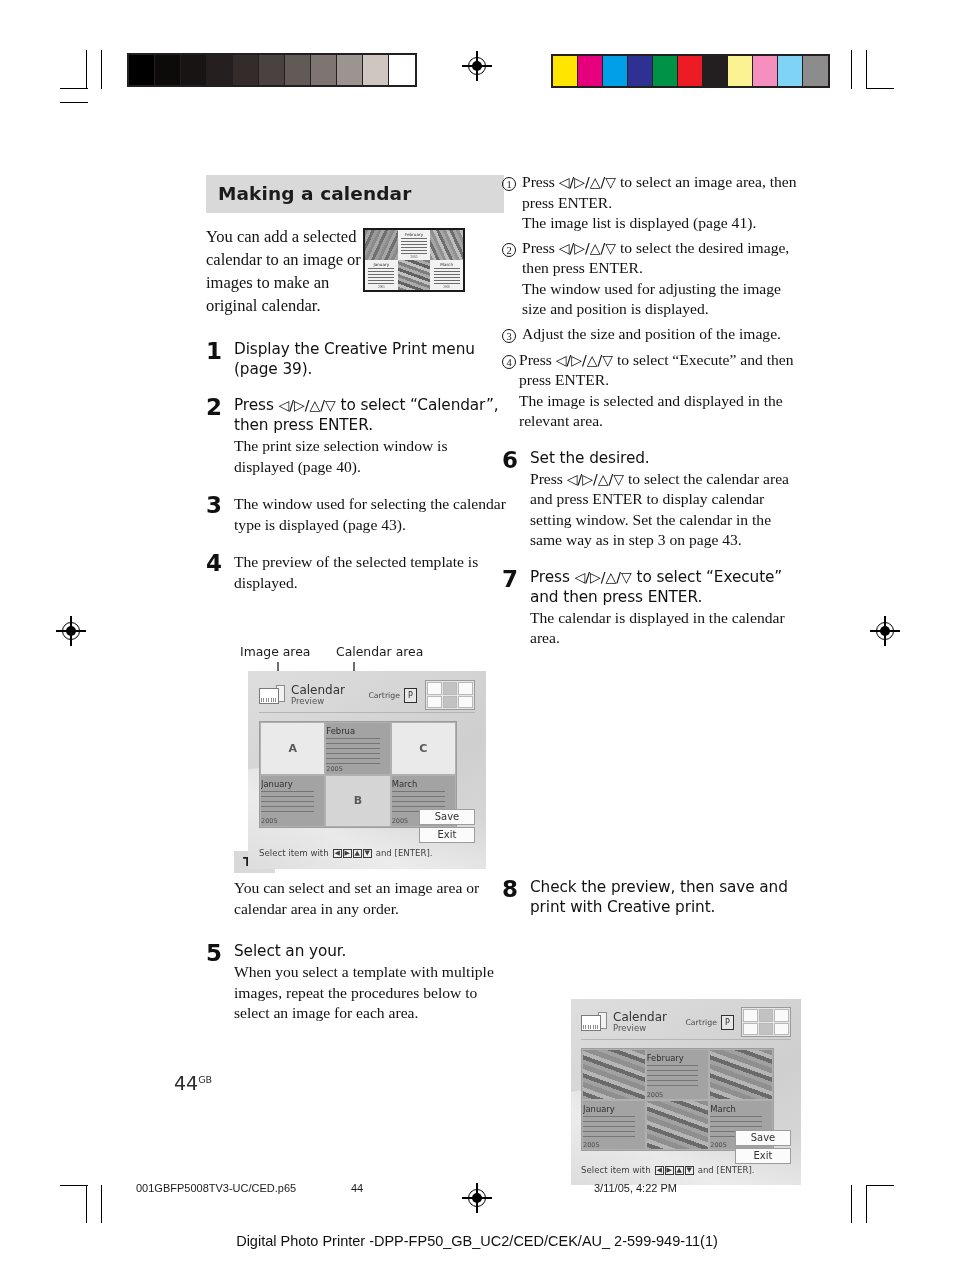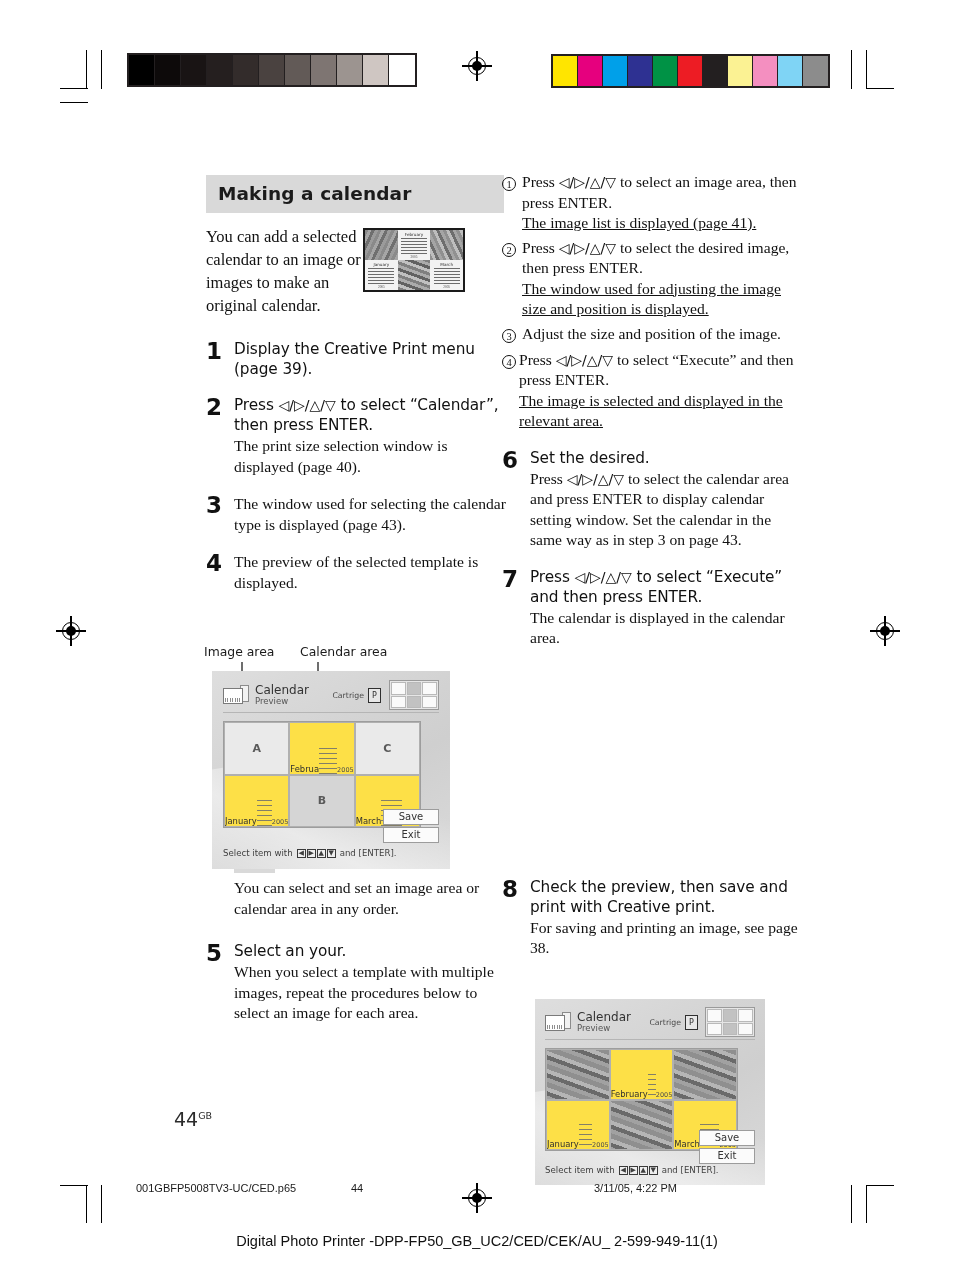--- a/index.html
+++ b/index.html
@@ -1,21 +1,21 @@
 <!DOCTYPE html>
 <html><head>
 <meta charset="utf-8">
 <style>
   html,body{margin:0;padding:0;background:#fff;}
   body{
     width:954px;height:1270px;position:relative;overflow:hidden;
     font-family:"Liberation Serif",serif;color:#111;
     -webkit-font-smoothing:antialiased;
   }
-  .abs{position:absolute;}
+  .abs{position:absolute;margin-left:36px;}
 
   
   .crop-line{position:absolute;background:#000;}
   .reg-mark{position:absolute;width:26px;height:26px;}
   .reg-mark .ring{position:absolute;left:4px;top:4px;width:18px;height:18px;border:1.4px solid #000;border-radius:50%;box-sizing:border-box;}
   .reg-mark .dot{position:absolute;left:8px;top:8px;width:10px;height:10px;background:#000;border-radius:50%;}
   .reg-mark .vl{position:absolute;left:12.2px;top:-2px;width:1.4px;height:30px;background:#000;}
   .reg-mark .hl{position:absolute;top:12.2px;left:-2px;height:1.4px;width:30px;background:#000;}
 
   .swatchbar{position:absolute;display:flex;border:2px solid #231f20;background:#231f20;box-sizing:border-box;}
@@ -72,21 +72,21 @@
   .sub{display:flex;margin-top:4px;}
   .sub .cnum{
     flex:0 0 20px;width:20px;font-size:13px;line-height:21px;padding-top:1px;
   }
   .cnum .circ{
     display:inline-block;width:14px;height:14px;border:1.1px solid #111;border-radius:50%;
     font-size:10.5px;line-height:13.5px;text-align:center;font-family:"Liberation Serif",serif;
     box-sizing:border-box;
   }
   .sub .sbody{flex:1;font-size:15.6px;line-height:20.5px;}
-  .sub .sbody .d{display:block;text-decoration:underline;}
+  .sub .sbody .d{display:block;}
 
   .arrows{font-family:"DejaVu Sans",sans-serif;font-size:14px;letter-spacing:0;}
 
   
   .tipwrap{margin-top:20px;margin-left:28px;}
   .tipbadge{
     display:inline-block;background:#d9d9d9;font-family:"DejaVu Sans",sans-serif;font-weight:bold;
     font-size:13px;padding:3px 9px 4px 9px;color:#1b1b1b;
   }
   .tiptext{font-size:15.6px;line-height:20.5px;margin-top:5px;}
@@ -137,39 +137,39 @@
   .lcd .grid6 .c{position:relative;border:.6px solid #b0b0b0;box-sizing:border-box;overflow:hidden;}
   .lcd .grid6 .imgph{background:#d5d5d5;display:flex;align-items:center;justify-content:center;
      font-size:11px;color:#5a5a5a;font-weight:bold;}
   .lcd .grid6 .imgph.lite{background:#eaeaea;}
   .lcd .grid6 .photo{background:
      repeating-linear-gradient(120deg,#787878 0 4px,#9e9e9e 4px 8px,#636363 8px 12px,#b0b0b0 12px 16px);}
   .lcd .grid6 .photo.b{background:
      repeating-linear-gradient(60deg,#8b8b8b 0 4px,#ababab 4px 8px,#6e6e6e 8px 12px,#c0c0c0 12px 16px);}
   .lcd .grid6 .photo.c{background:
      repeating-linear-gradient(200deg,#8f8f8f 0 5px,#b5b5b5 5px 9px,#6a6a6a 9px 13px,#a1a1a1 13px 17px);}
-  .lcd .grid6 .mon{background:#fde047;display:flex;flex-direction:row;align-items:flex-end;padding-top:3px;box-sizing:border-box;}
+  .lcd .grid6 .mon{background:#a3a3a3;display:flex;flex-direction:column;align-items:flex-start;padding-top:3px;box-sizing:border-box;}
   .lcd .grid6 .mon .mname{font-size:8.4px;color:#2f2f2f;}
   .lcd .grid6 .mon .mdays{margin-top:2px;width:84%;height:54%;
      background:repeating-linear-gradient(to bottom,#6d6d6d 0 1.3px,transparent 1.3px 5px);
      opacity:.85;}
   .lcd .grid6 .mon .myear{font-size:6.5px;color:#4d4d4d;margin-top:1px;}
 
   .lcd .btns{position:absolute;display:flex;flex-direction:column;gap:2px;}
   .lcd .btns .b{
     background:#fbfbfb;border:1px solid #9c9c9c;text-align:center;font-size:10px;color:#333;
     padding:1px 0 2px 0;box-sizing:border-box;
   }
   .lcd .foot{position:absolute;font-size:8.6px;color:#3f3f3f;display:flex;align-items:center;gap:4px;}
   .lcd .foot .keys{display:inline-flex;gap:1px;}
   .lcd .foot .keys b{display:inline-block;width:9px;height:9px;border:1px solid #3a3a3a;
      font-size:7px;line-height:7.5px;text-align:center;font-weight:normal;background:#efefef;box-sizing:border-box;}
 
   
-  .pagenum{position:absolute;left:174px;top:1108px;font-family:"DejaVu Sans",sans-serif;
+  .pagenum{position:absolute;left:174px;top:1072px;font-family:"DejaVu Sans",sans-serif;
      font-size:19px;color:#2b2b2b;}
   .pagenum sup{font-size:9.5px;vertical-align:super;}
   .printline{position:absolute;font-family:"Liberation Sans",sans-serif;font-size:11px;color:#1b1b1b;}
   .bottomtitle{position:absolute;left:0;top:1233px;width:954px;text-align:center;
      font-family:"Liberation Sans",sans-serif;font-size:14.5px;color:#111;}
 </style>
 </head>
 <body>
 
 <div>
@@ -453,21 +453,20 @@
       <div class="body">
         <div class="lead"><span>Press </span><span class="arrows">◁/▷/△/▽</span><span> to select “Execute” and then press ENTER.</span></div>
         <div class="desc">The calendar is displayed in the calendar area.</div>
       </div>
     </div>
 
     <div class="step" style="margin-top:228px;">
       <div class="num">8</div>
       <div class="body">
         <div class="lead">Check the preview, then save and print with Creative print.</div>
-        <div class="desc">For saving and printing an image, see page 38.</div>
       </div>
     </div>
   </div>
 
   <div class="lcd abs" style="left:535px;top:769px;width:230px;height:186px;padding:8px 10px 0 10px;">
     <div class="sheen"></div>
     <div class="hdr">
       <div class="ico">
           <div class="back"></div>
           <div class="front"></div>

